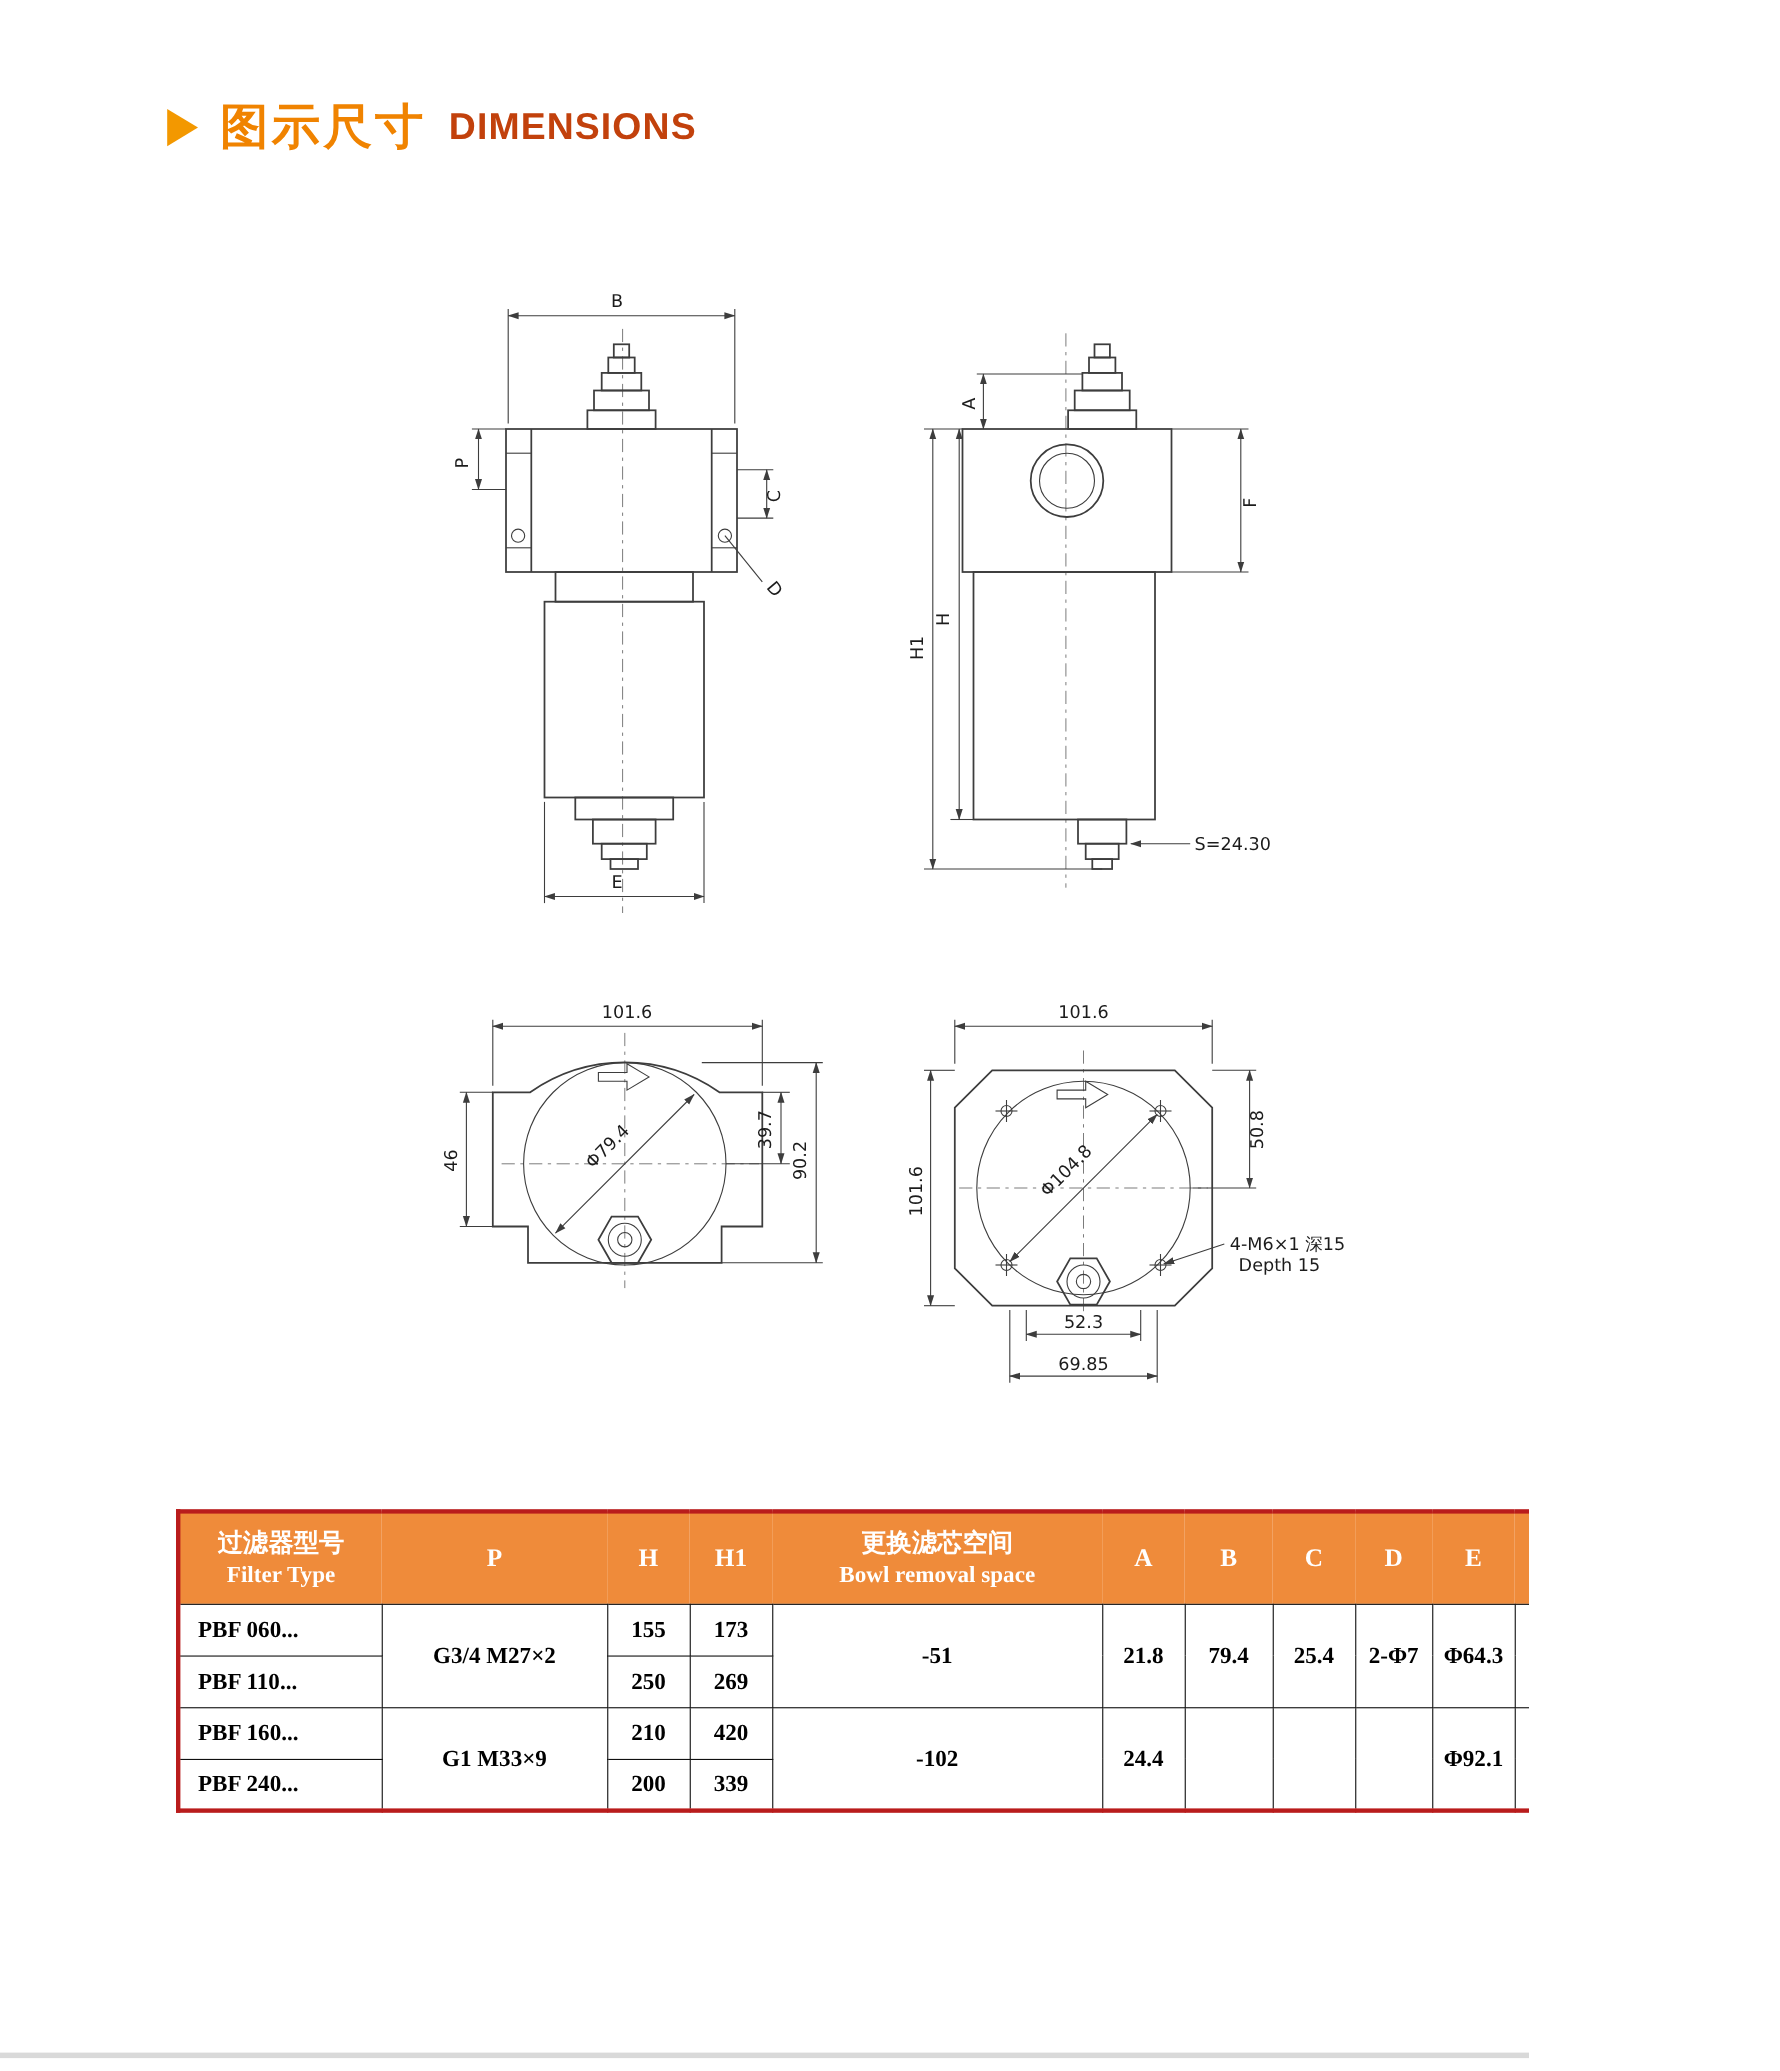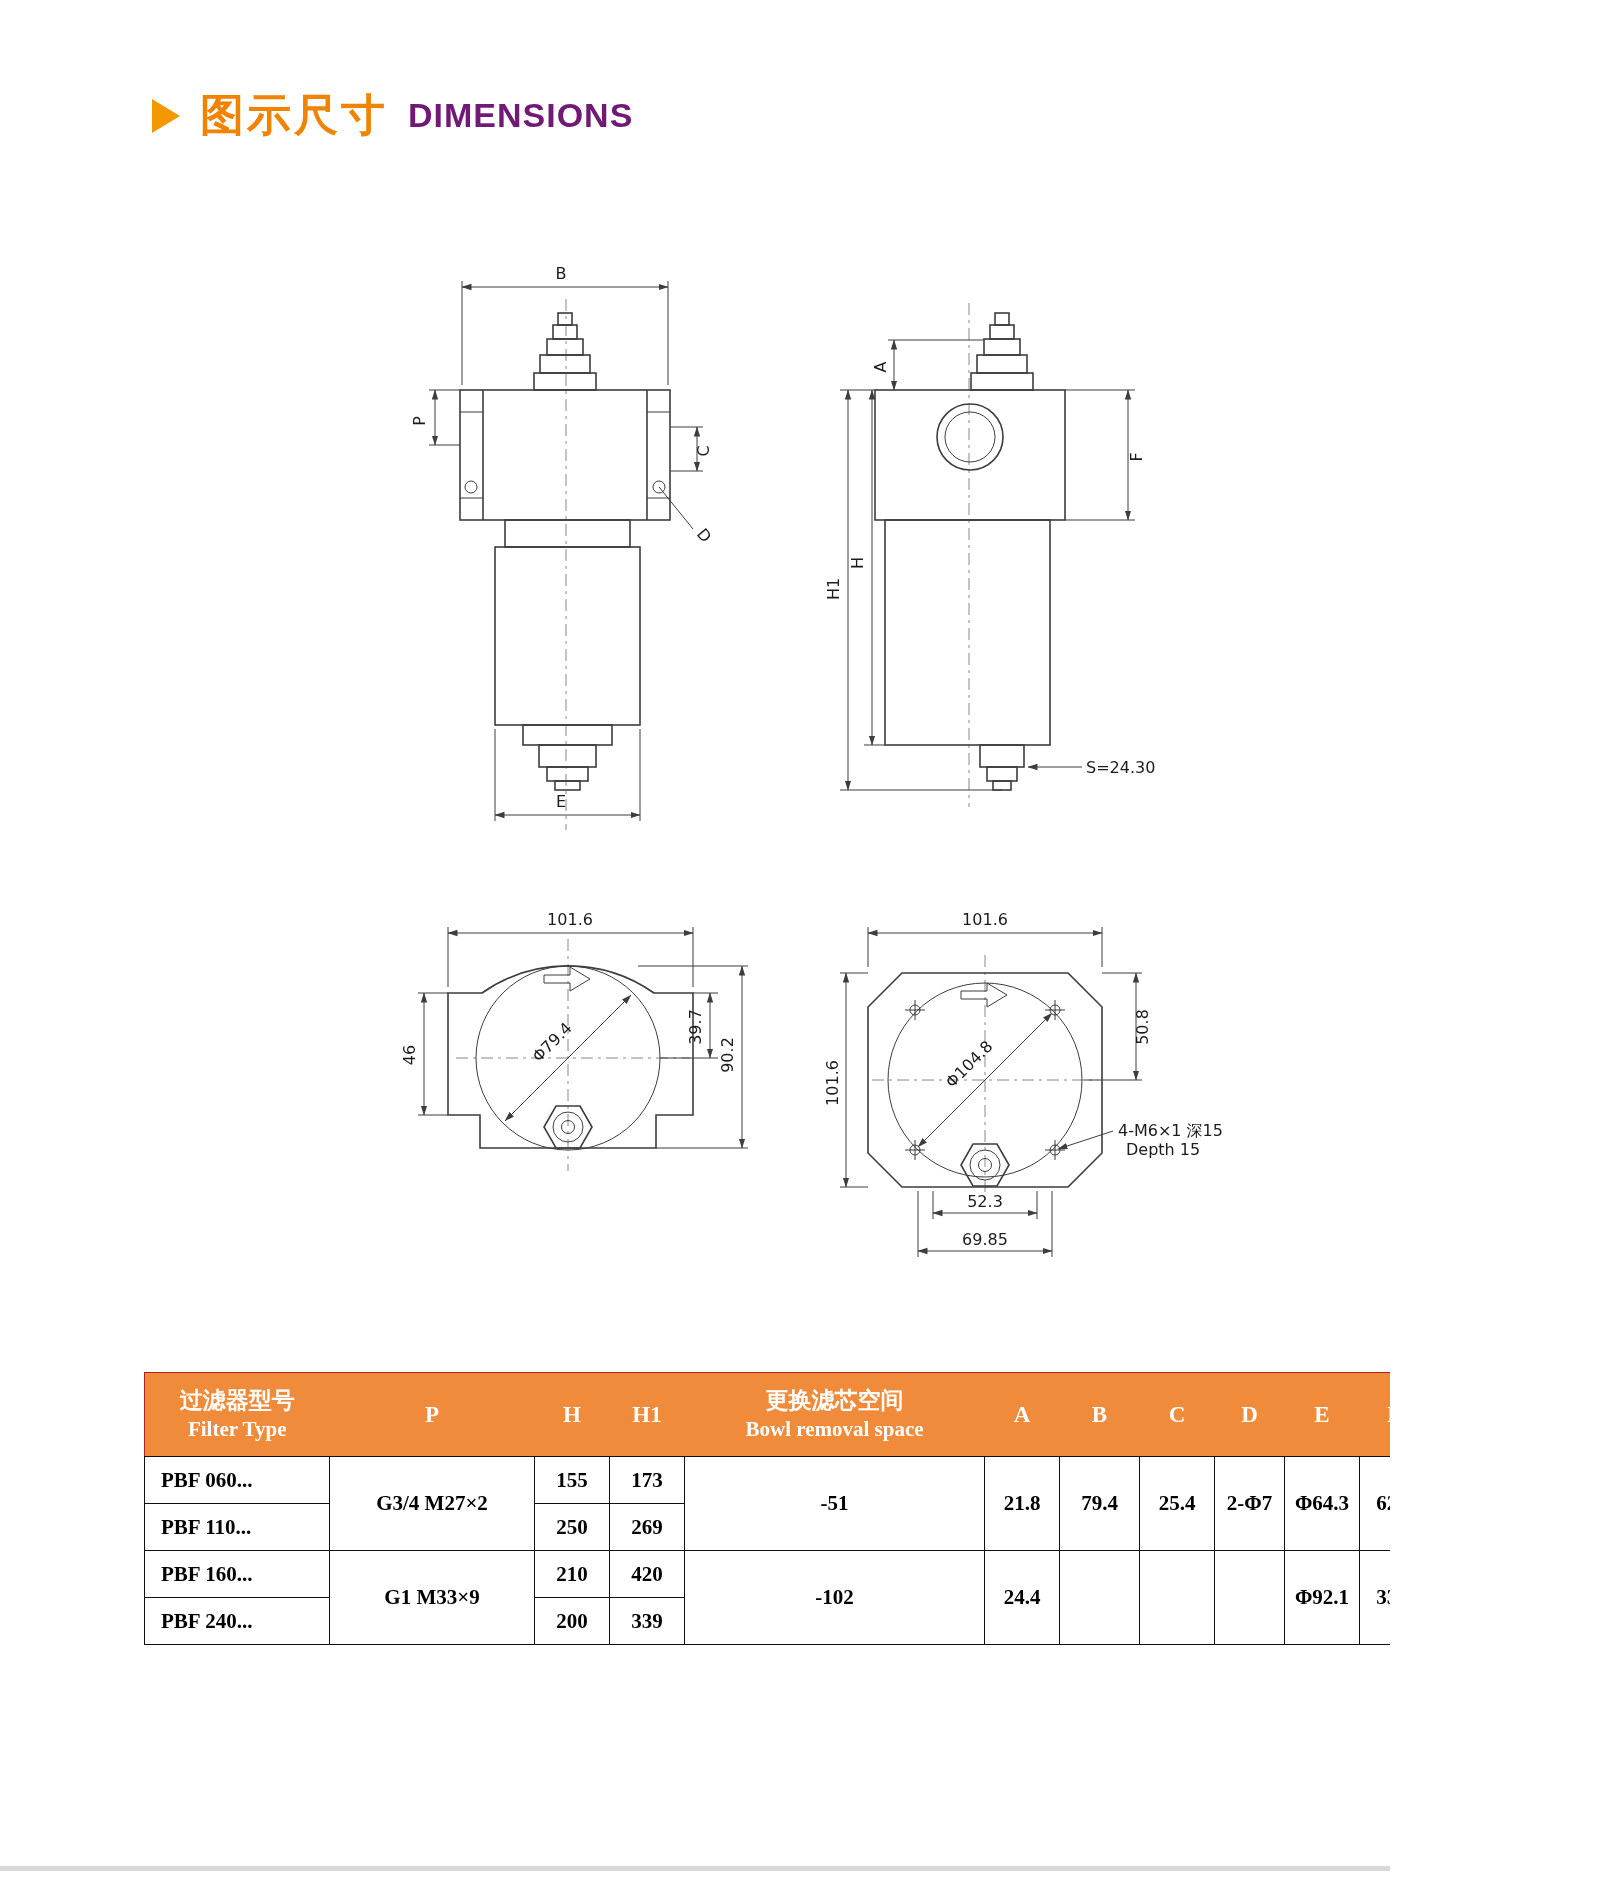--- a/index.html
+++ b/index.html
@@ -5,36 +5,36 @@
   * { margin:0; padding:0; box-sizing:border-box; }
   html,body { background:#ffffff; }
   .page { position:relative; width:1390px; height:1883px; background:#fff; overflow:hidden;
           font-family:"Liberation Sans", sans-serif; }
 
   
   .hdr { position:absolute; left:152px; top:86px; display:flex; align-items:center; gap:20px; }
   .hdr-arrow { width:0; height:0; border-left:28px solid #F39800;
                border-top:17px solid transparent; border-bottom:17px solid transparent; }
   .hdr-cn { font-size:44px; font-weight:bold; color:#F08300; letter-spacing:3px; }
-  .hdr-en { font-size:34px; font-weight:bold; color:#701a75; letter-spacing:1px; }
+  .hdr-en { font-size:34px; font-weight:bold; color:#c2410c; letter-spacing:1px; }
 
   
   svg.drw { position:absolute; overflow:visible; }
   .drw .obj  { fill:none; stroke:#3d3d3d; stroke-width:1.6; }
   .drw .thin { fill:none; stroke:#3d3d3d; stroke-width:1; }
   .drw .dim  { fill:none; stroke:#3d3d3d; stroke-width:1; }
   .drw .dline{ marker-start:url(#arr); marker-end:url(#arr); }
   .drw .cl   { fill:none; stroke:#7a7a7a; stroke-width:0.9; stroke-dasharray:12 5 3 5; }
   .drw text  { fill:#1c1c1c; font-family:"DejaVu Sans", sans-serif; font-size:16px;
                text-anchor:middle; stroke:none; }
 
   
-  .dims-table { position:absolute; left:144px; top:1372px; width:1285px;
+  .dims-table { position:absolute; left:160px; top:1372px; width:1285px;
                 border-collapse:collapse; table-layout:fixed;
-                font-family:"Liberation Serif", serif; color:#000; border:1px solid #b91c1c; }
+                font-family:"Liberation Serif", serif; color:#000; border:4px solid #b91c1c; }
   .dims-table th { background:#EF8B3A; color:#fff; font-weight:bold; border:none;
                    height:84px; padding:4px 2px; font-size:23px; line-height:1.3;
                    text-align:center; vertical-align:middle; }
   .dims-table .th-sub { font-size:21px;text-align:center; }
   .dims-table td { border:1.6px solid #101010; text-align:center; font-size:21px;
                    font-weight:bold; height:47px; padding:0 4px; vertical-align:middle; }
   .dims-table td.model { text-align:left; padding-left:16px; }
 
   .footer-line { position:absolute; left:0; top:1866px; width:100%; height:5px; background:#d9d9d9; }
 </style>

